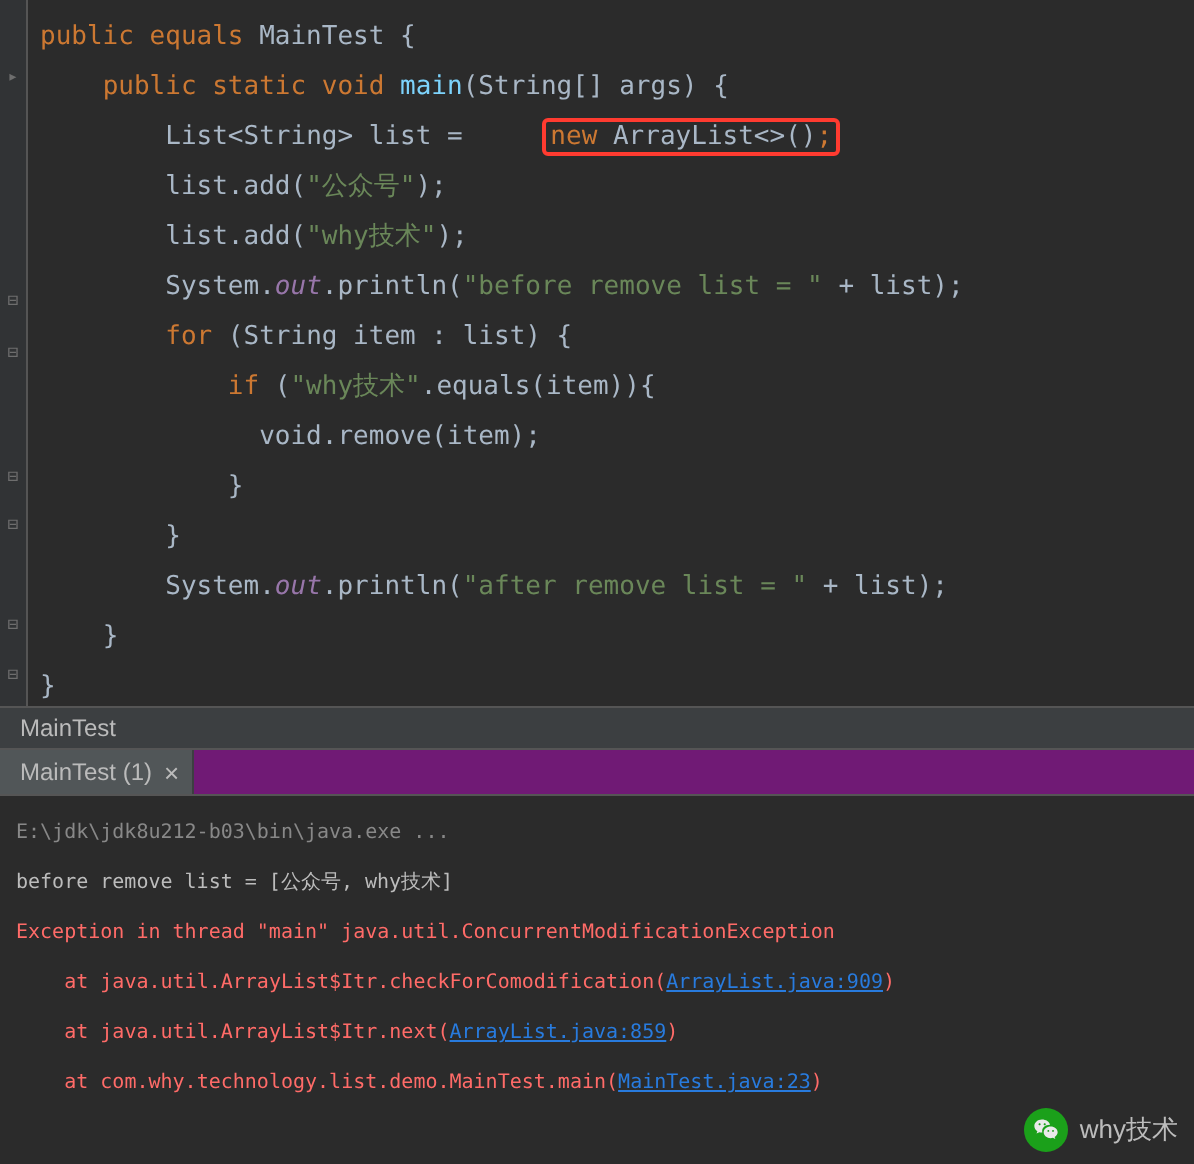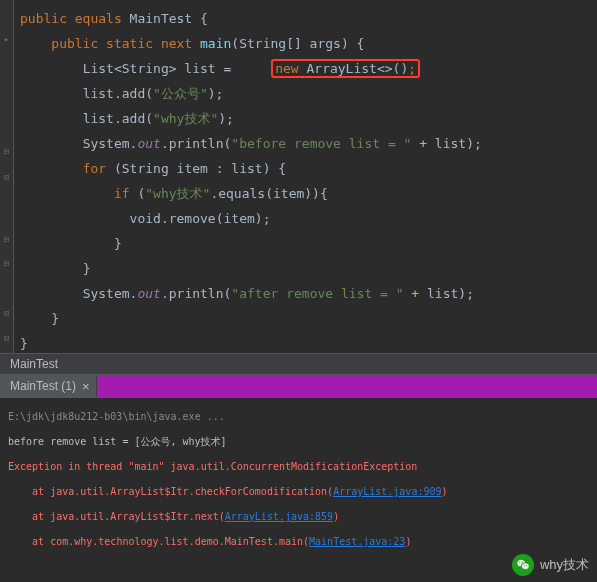--- a/index.html
+++ b/index.html
@@ -53,21 +53,21 @@
   background: #3c3f41;
   border-top: 1px solid #555;
   border-bottom: 1px solid #555;
   color: #bbbbbb;
   font-size: 12px;
   padding: 3px 10px;
   font-family: sans-serif;
 }
 .tab-bar {
   height: 23px;
-  background: #a21caf;
+  background: #701a75;
   display: flex;
   align-items: stretch;
   border-bottom: 1px solid #555;
 }
 .tab {
   background: #515658;
   color: #bbbbbb;
   font-size: 12px;
   padding: 3px 6px 3px 10px;
   display: flex;
@@ -122,21 +122,21 @@
   <div class="gutter">
     <span class="gutter-icon" style="top:34px;">▸</span>
     <span class="gutter-icon" style="top:146px;">⊟</span>
     <span class="gutter-icon" style="top:172px;">⊟</span>
     <span class="gutter-icon" style="top:234px;">⊟</span>
     <span class="gutter-icon" style="top:258px;">⊟</span>
     <span class="gutter-icon" style="top:308px;">⊟</span>
     <span class="gutter-icon" style="top:333px;">⊟</span>
   </div>
   <div class="code-area"><span class="kw">public equals</span> <span class="plain">MainTest</span> <span class="plain">{</span>
-    <span class="kw">public static next</span> <span class="method-def">main</span><span class="plain">(String[] args)</span> <span class="plain">{</span>
+    <span class="kw">public static void</span> <span class="method-def">main</span><span class="plain">(String[] args)</span> <span class="plain">{</span>
         <span class="plain">List&lt;String&gt; list = </span><span class="highlight-box"><span class="kw">new</span><span class="plain"> ArrayList&lt;&gt;()</span><span class="kw">;</span></span>
         <span class="plain">list.add(</span><span class="str">"公众号"</span><span class="plain">);</span>
         <span class="plain">list.add(</span><span class="str">"why技术"</span><span class="plain">);</span>
         <span class="plain">System.</span><span class="field">out</span><span class="plain">.println(</span><span class="str">"before remove list = "</span><span class="plain"> + list);</span>
         <span class="kw">for</span><span class="plain"> (String item : list) {</span>
             <span class="kw">if</span><span class="plain"> (</span><span class="str">"why技术"</span><span class="plain">.equals(item)){</span>
               <span class="plain">void.remove(item);</span>
             <span class="plain">}</span>
         <span class="plain">}</span>
         <span class="plain">System.</span><span class="field">out</span><span class="plain">.println(</span><span class="str">"after remove list = "</span><span class="plain"> + list);</span>

